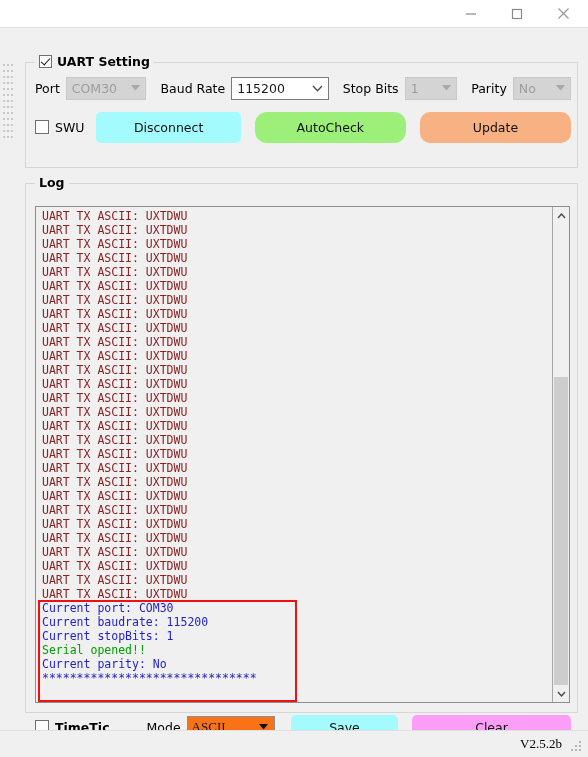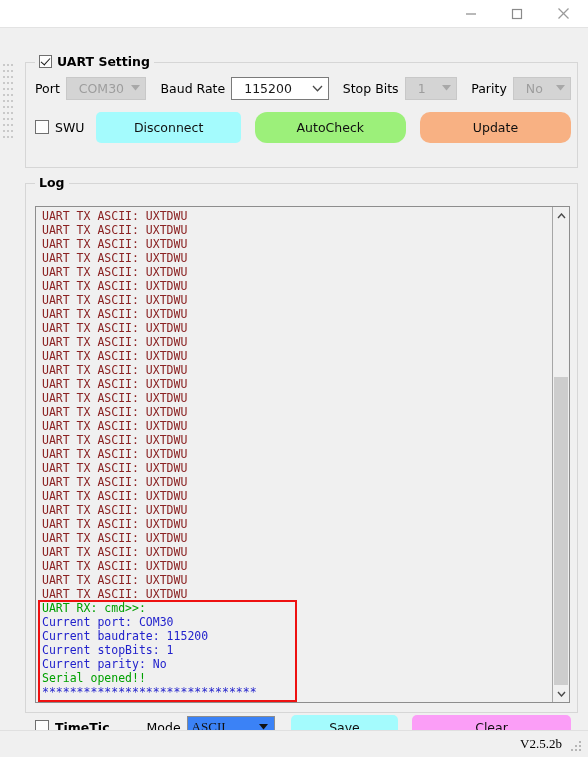--- a/index.html
+++ b/index.html
@@ -90,21 +90,21 @@
 
   
   .combo{
     box-sizing:border-box;
     height:23px;
     display:flex;align-items:center;
     position:relative;
     font-size:12.5px;
   }
   .combo .ctext{
-    padding-left:12px;
+    padding-left:5px;
     flex:1 1 auto;
     overflow:hidden;white-space:nowrap;
   }
   .combo .carrow{
     width:20px;height:100%;
     display:flex;align-items:center;justify-content:center;
     flex:0 0 auto;
   }
   
   .combo.disabled{
@@ -218,21 +218,21 @@
   
   .row3{
     position:absolute;left:9px;top:528px;
     display:flex;align-items:center;height:30px;width:536px;
   }
   .tt-box{display:flex;align-items:center;gap:6px;font-weight:bold;}
   .tt-box .cbx{width:14px;height:14px;}
   .lbl-mode{margin-left:37px;}
   #mode-combo{
     width:97px;height:22px;margin-left:6px;
-    background:#3b82f6;
+    background:#f97316;
     border:1px solid #8d8d8d;
     color:#101010;
     font-family:"Liberation Serif", serif;
     font-size:13px;
   }
   #mode-combo .ctext{padding-left:4px;}
   #btn-save{width:118px;background:#a4fbfd;margin-left:16px;height:25px;}
   #btn-clear{width:175px;background:#fb9ef7;margin-left:14px;height:25px;}
 
   
@@ -417,26 +417,25 @@
             <div class="logline c-tx">UART TX ASCII: UXTDWU</div>
             <div class="logline c-tx">UART TX ASCII: UXTDWU</div>
             <div class="logline c-tx">UART TX ASCII: UXTDWU</div>
             <div class="logline c-tx">UART TX ASCII: UXTDWU</div>
             <div class="logline c-tx">UART TX ASCII: UXTDWU</div>
             <div class="logline c-tx">UART TX ASCII: UXTDWU</div>
             <div class="logline c-tx">UART TX ASCII: UXTDWU</div>
             <div class="logline c-tx">UART TX ASCII: UXTDWU</div>
             <div class="logline c-tx">UART TX ASCII: UXTDWU</div>
             <div class="logline c-tx">UART TX ASCII: UXTDWU</div>
-            <div class="logline c-rx">UART RX: cmd&gt;&gt;:</div>
             <div class="logline c-info">Current port: COM30</div>
             <div class="logline c-info">Current baudrate: 115200</div>
             <div class="logline c-info">Current stopBits: 1</div>
+            <div class="logline c-rx">Serial opened!!</div>
             <div class="logline c-info">Current parity: No</div>
-            <div class="logline c-rx">Serial opened!!</div>
             <div class="logline c-info">*******************************</div>
             <div class="hl-box" style="top: 393px; height: 102px; border-color: rgb(238, 17, 17);"></div>
         </div>
         <div class="vscroll">
           <div class="sb-arrow up">
             <svg width="9" height="6" viewBox="0 0 9 6">
                 <polyline points="1,5 4.5,1 8,5" fill="none" stroke="#4a4a4a" stroke-width="1.4"></polyline>
               </svg>
           </div>
           <div class="sb-thumb"></div>

